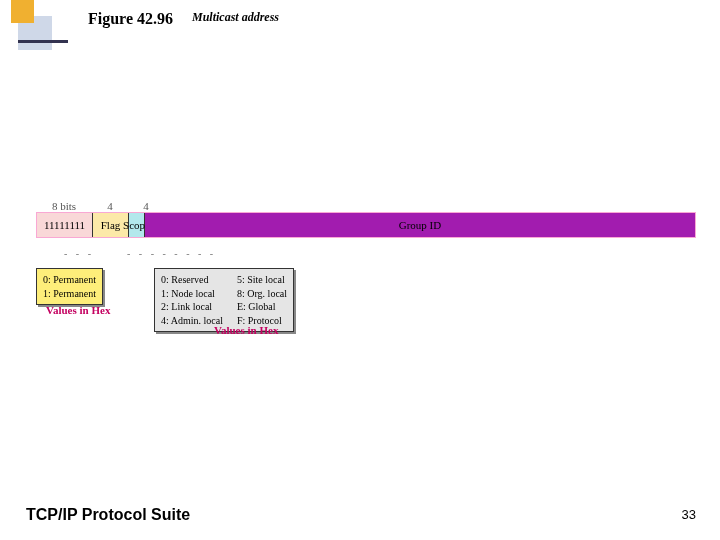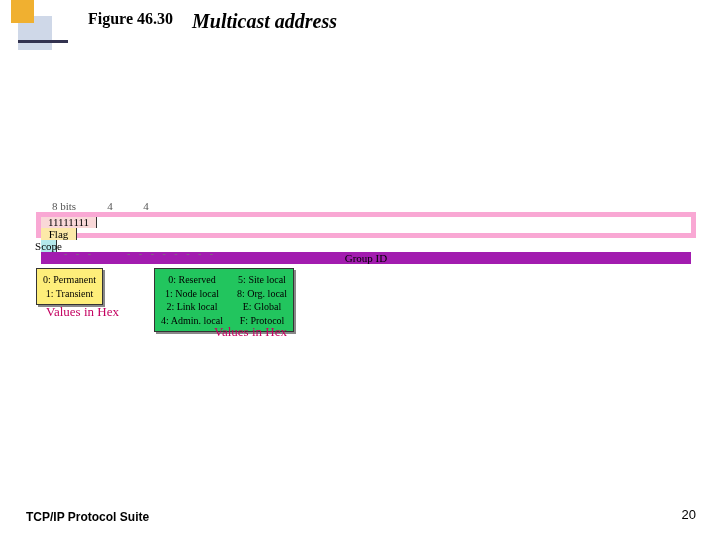--- a/index.html
+++ b/index.html
@@ -45,21 +45,21 @@
     top: 10px;
     font-weight: bold;
     font-size: 16px;
   }
   .figtitle {
     position: absolute;
     left: 192px;
     top: 10px;
     font-weight: bold;
     font-style: italic;
-    font-size: 20px;
+    font-size: 12px;
   }
 
   
   .addr {
     position: absolute;
     left: 36px;
     top: 200px;
     width: 660px;
   }
   .bitlabels {
@@ -68,23 +68,22 @@
     color: #555;
   }
   .bitlabels > div { text-align: center; }
   .bl-prefix { width: 56px; }
   .bl-flag { width: 36px; }
   .bl-scope { width: 36px; }
   .bl-group { flex: 1; text-align: right; padding-right: 200px; }
 
   .fields {
     display: flex;
-    border: 5px solid #f9a8d4;
+    border: 1px solid #f9a8d4;
     height: 26px;
-    flex-direction: column;
   }
   .fields > div {
     border-right: 1px solid #333;
     display: flex;
     align-items: center;
     justify-content: center;
     font-size: 11px;
   }
   .fields > div:last-child { border-right: none; }
   .f-prefix {
@@ -101,43 +100,42 @@
   
   .detail {
     position: absolute;
     border: 1px solid #333;
     box-shadow: 2px 2px 0 #888;
     font-size: 10px;
     line-height: 1.35;
     padding: 4px 6px;
     background: #fff;
     font-family: "Times New Roman", serif;
-    text-align: center;
   }
   .detail-flag {
     left: 36px;
     top: 268px;
     background: #feee7a;
   }
   .detail-scope {
     left: 154px;
     top: 268px;
     display: flex;
     gap: 14px;
-    background: #22c55e;
+    background: #e5e5e5;
     font-family: Liberation Serif, serif;
   }
   .detail-scope .col { white-space: pre; }
 
   .valueshex {
     position: absolute;
     font-family: "Times New Roman", serif;
-    font-size: 13px;
+    font-size: 11px;
     color: #c40060;
-    font-weight: normal;
+    font-weight: bold;
   }
   .vh1 { left: 46px; top: 304px; }
   .vh2 { left: 214px; top: 324px; }
 
   
   .leaders {
     position: absolute;
     left: 64px;
     top: 248px;
     width: 240px;
@@ -145,41 +143,41 @@
     font-size: 10px;
     color: #777;
     letter-spacing: 3px;
   }
 
   .footer-left {
     position: absolute;
     left: 26px;
     bottom: 16px;
     font-family: Verdana, Geneva, sans-serif;
-    font-size: 12px;
+    font-size: 16px;
     font-weight: bold;
     color: #000;
   }
   .footer-right {
     position: absolute;
     right: 24px;
     bottom: 18px;
     font-family: Arial, sans-serif;
     font-size: 13px;
     color: #000;
   }
 </style>
 </head>
 <body>
 
 <div class="bullet-outer"></div>
 <div class="bullet-inner"></div>
 <div class="hline-top"></div>
 
-<div class="figlabel">Figure 46.30</div>
+<div class="figlabel">Figure 42.96</div>
 <div class="figtitle">Multicast address</div>
 
 <div class="addr">
   <div class="bitlabels">
     <div class="bl-prefix">8 bits</div>
     <div class="bl-flag">4</div>
     <div class="bl-scope">4</div>
   </div>
   <div class="fields">
     <div class="f-prefix">
@@ -188,31 +186,31 @@
     <div class="f-flag">Flag</div>
     <div class="f-scope">Scope</div>
     <div class="f-group">Group ID</div>
   </div>
 </div>
 
 <div class="leaders">- - -&nbsp;&nbsp;&nbsp;&nbsp;&nbsp;&nbsp;- - - - - - - -</div>
 
 <div class="detail detail-flag">
   <div>0: Permanent</div>
-  <div>1: Transient</div>
+  <div>1: Permanent</div>
 </div>
 
 <div class="detail detail-scope">
   <div class="col">0: Reserved
 1: Node local
 2: Link local
 4: Admin. local</div>
   <div class="col">5: Site local
 8: Org. local
 E: Global
 F: Protocol</div>
 </div>
 
 <div class="valueshex vh1">Values in Hex</div>
 <div class="valueshex vh2">Values in Hex</div>
 
 <div class="footer-left">TCP/IP Protocol Suite</div>
-<div class="footer-right">20</div>
+<div class="footer-right">33</div>
 
 </body></html>

